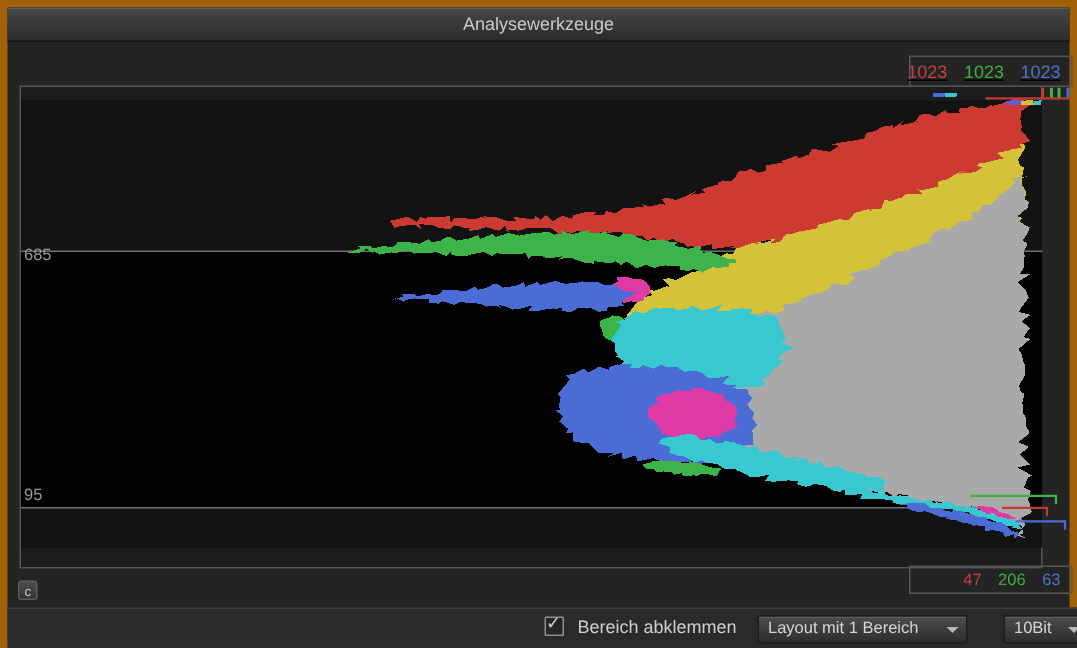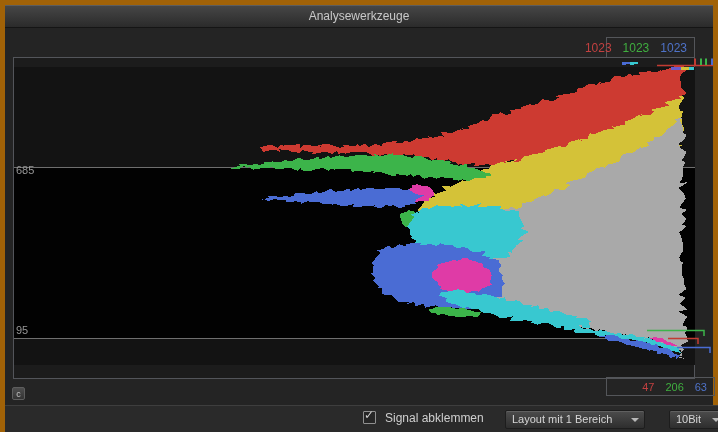--- a/index.html
+++ b/index.html
@@ -5,21 +5,21 @@
   html,body{margin:0;padding:0;background:#000;width:718px;height:432px;overflow:hidden;
     font-family:"Liberation Sans","DejaVu Sans",sans-serif;}
   #window{position:absolute;left:0;top:0;width:718px;height:432px;background:#242424;
     border:5px solid #a16207;box-sizing:border-box;}
   #titlebar{position:absolute;left:0;top:0;width:100%;height:22px;
     background:linear-gradient(#474747,#2b2b2b);border-bottom:1px solid #151515;
     box-shadow:inset 0 1px 0 #5d5d5d;color:#c9c9c9;font-size:12px;text-align:center;line-height:22px;}
   .valbox{position:absolute;border:1px solid #54565a;box-sizing:border-box;
     display:flex;justify-content:flex-end;align-items:center;gap:11px;
     font-size:12px;padding-right:7px;background:transparent;white-space:nowrap;}
-  #maxbox{left:601px;top:32px;width:89px;height:21px;}
+  #maxbox{left:601px;top:32px;width:109px;height:21px;text-decoration:underline;}
   #minbox{left:601px;top:372px;width:109px;height:19px;font-size:11px;}
   .vr{color:#c24040}.vg{color:#3fae3f}.vb{color:#4e72c8}
   #plotbox{position:absolute;left:8px;top:52px;width:682px;height:322px;
     background:#1c1c1c;border:1px solid #53555a;box-sizing:border-box;}
   #scope-svg{position:absolute;left:0;top:0;width:718px;height:432px;pointer-events:none;}
   .lvl{position:absolute;color:#979797;font-size:11px;line-height:12px;}
   #lbl685{left:11px;top:159px;}
   #lbl95{left:11px;top:319px;}
   #cbtn{position:absolute;left:7px;top:382px;width:13px;height:13px;
     background:linear-gradient(#4e4e4e,#333);border:1px solid #5e5e5e;border-radius:2px;
@@ -97,21 +97,21 @@
     <span class="vg">206</span>
     <span class="vb">63</span>
   </div>
 
   <button id="cbtn">c</button>
 
   <div id="ctrlbar">
     <div id="chk">
       <span>✓</span>
     </div>
-    <div id="chklbl">Signal abklemmen</div>
+    <div id="chklbl">Bereich abklemmen</div>
     <div id="dd-layout" class="dd">
       <span>Layout mit 1 Bereich</span>
       <span class="arrow"></span>
     </div>
     <div id="dd-bit" class="dd">
       <span>10Bit</span>
       <span class="arrow"></span>
     </div>
   </div>
 </div>

